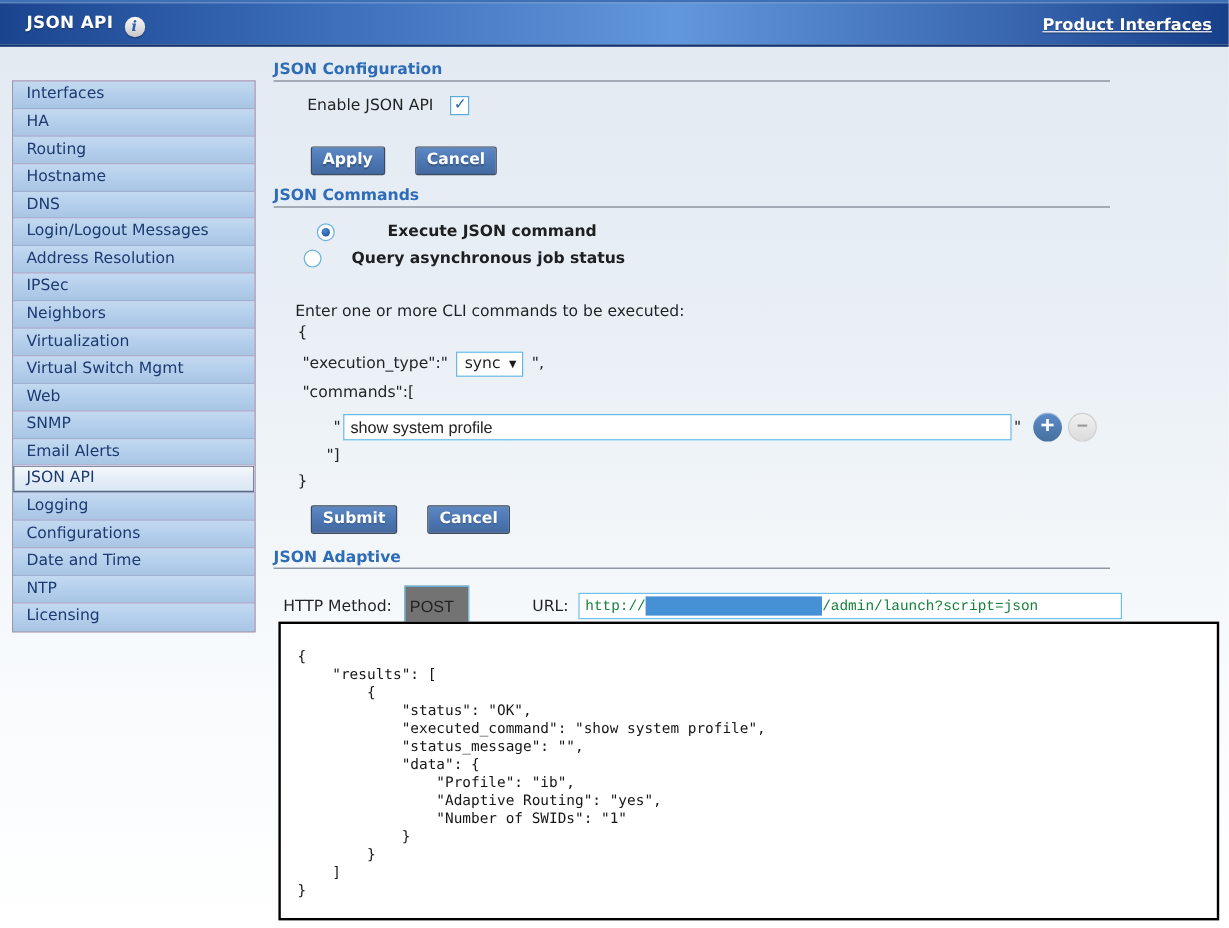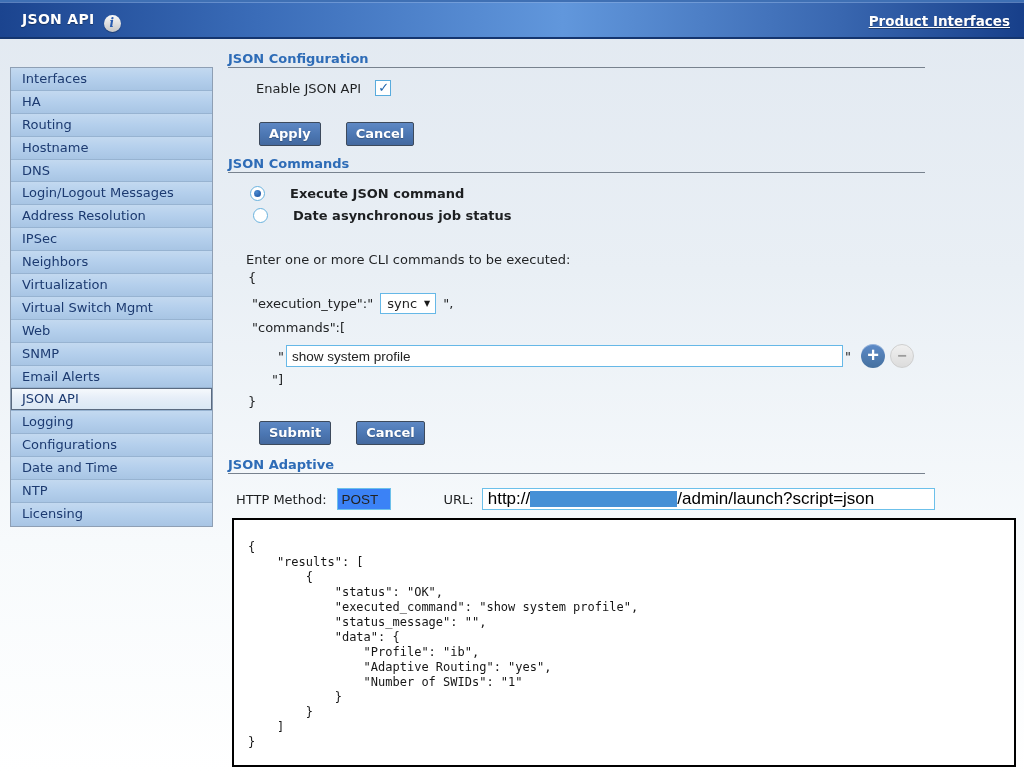--- a/index.html
+++ b/index.html
@@ -66,21 +66,21 @@
   .body-text { font-size:13px; color:#1f2123; }
   .bold-text { font-weight:bold; color:#1d1f21; }
 
   
   .cfg-title   { top:51px;  left:0; }
   .cfg-line    { top:67px;  left:0; }
   .enable-row  { top:80px;  left:28px; display:flex; align-items:center; }
   .cfg-buttons { top:122px; left:31px; }
   .cmd-title   { top:156px; left:0; }
   .cmd-line    { top:172px; left:0; }
-  .radio-row1  { top:186px; left:22px; display:flex; align-items:flex-end; }
+  .radio-row1  { top:186px; left:36px; display:flex; align-items:flex-end;gap:19px; }
   .radio-row2  { top:208px; left:25px; display:flex; align-items:center; }
   .cli-label   { top:252px; left:18px; }
   .brace-open  { top:270px; left:20px; }
   .exec-row    { top:293px; left:24px; display:flex; align-items:center; }
   .cmds-row    { top:320px; left:24px; }
   .input-row   { top:341px; left:50px; height:30px; display:flex; align-items:center; }
   .array-close { top:372px; left:44px; }
   .brace-close { top:394px; left:20px; }
   .cmd-buttons { top:421px; left:31px; }
   .resp-title  { top:457px; left:0; }
@@ -149,30 +149,30 @@
     margin-left:5px;
     background:linear-gradient(180deg,#f0f0f0,#dcdcdc);
     border:1px solid #cfcfcf;
   }
   .round-btn.minus::after {
     content:"−"; position:absolute; left:0; top:0; width:100%;
     text-align:center; color:#9c9c9c; font-size:16px; font-weight:bold; line-height:22px;
   }
 
   .method-input {
-    width:54px; height:22px; border:1px solid #6cc0ea; background:#3b82f6;
+    width:54px; height:22px; border:1px solid #6cc0ea; background:#737373;
     font-family:"Liberation Sans","DejaVu Sans",sans-serif;
-    font-size:13.5px; color:#222; padding:4px 4px; outline:none;
+    font-size:13.5px; color:#222; padding:16px 4px; outline:none;
     margin-left:10px;
   }
   .url-label { margin-left:53px; }
   .url-input {
     width:453px; height:22px; border:1px solid #6cc0ea; background:#fff;
-    font-family:Liberation Sans, sans-serif;
-    font-size:17px; color:#000000; padding:0 5px;
+    font-family:Liberation Mono, monospace;
+    font-size:12px; color:#15803d; padding:0 5px;
     margin-left:8px; display:flex; align-items:center; white-space:nowrap;
     overflow:hidden; cursor:text;
   }
   .redacted-host {
     display:inline-block; width:147px; height:16px;
     background:#4690d6; flex:0 0 auto;
   }
 
   .resp-box {
     width:784px; height:249px; background:#ffffff; border:2px solid #000000;
@@ -233,21 +233,21 @@
 
   <div class="sec-title cmd-title">JSON Commands</div>
   <div class="sec-line cmd-line"></div>
 
   <div class="radio-row1">
     <span class="radio selected"></span>
     <span class="radio-label bold-text">Execute JSON command</span>
   </div>
   <div class="radio-row2">
     <span class="radio"></span>
-    <span class="radio-label bold-text">Date asynchronous job status</span>
+    <span class="radio-label bold-text">Query asynchronous job status</span>
   </div>
 
   <div class="cli-label body-text">Enter one or more CLI commands to be executed:</div>
 
   <div class="brace-open json-text">{</div>
 
   <div class="exec-row">
     <span class="json-text">"execution_type":"</span>
     <span class="dropdown">
       <span>sync</span>

